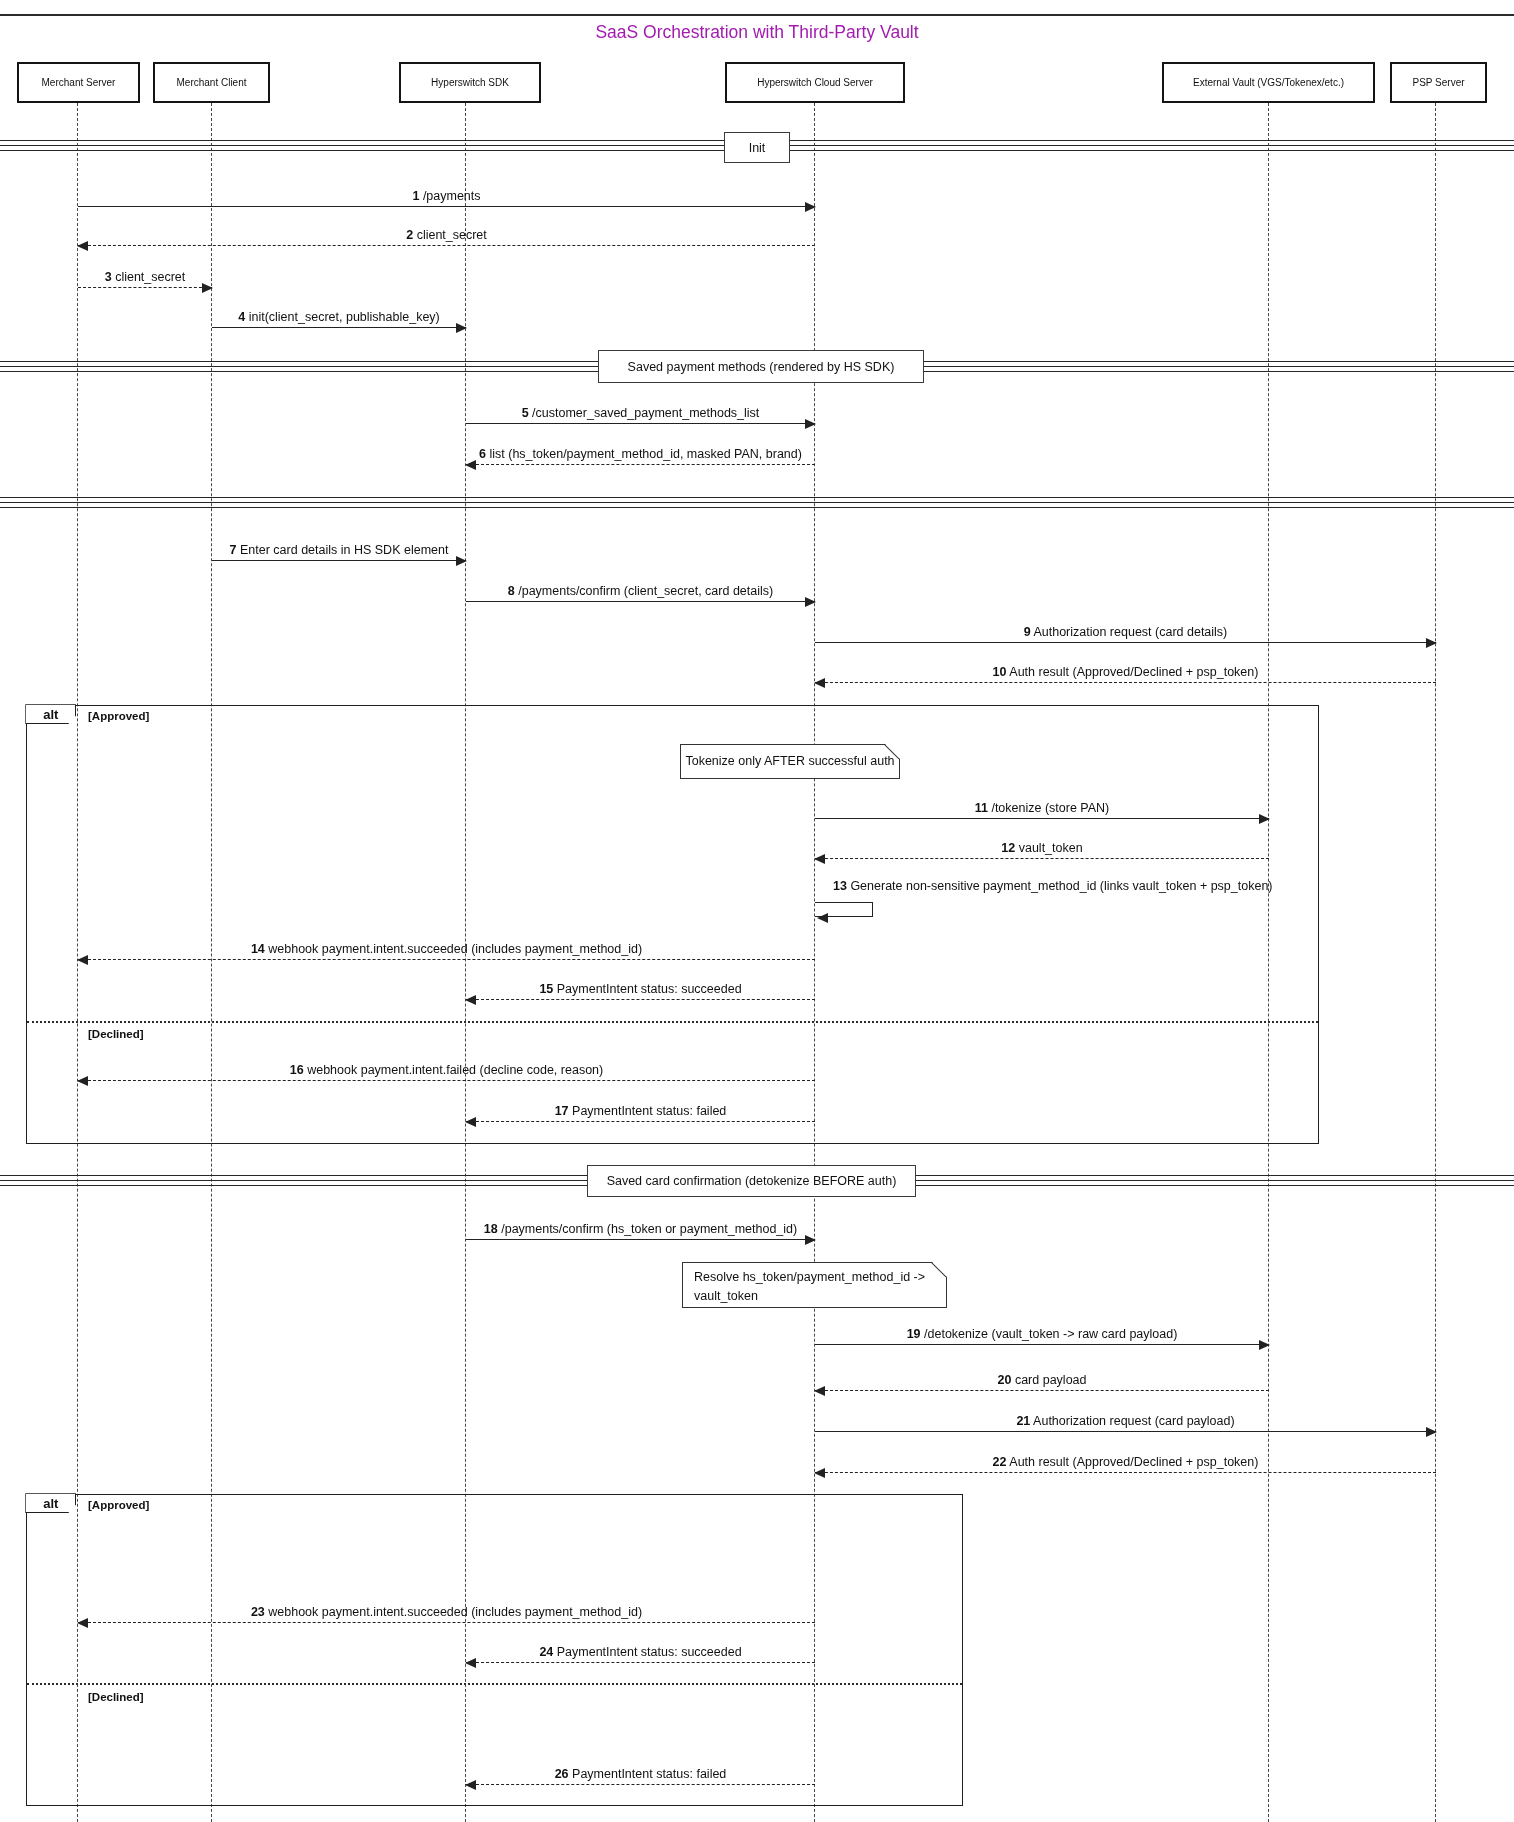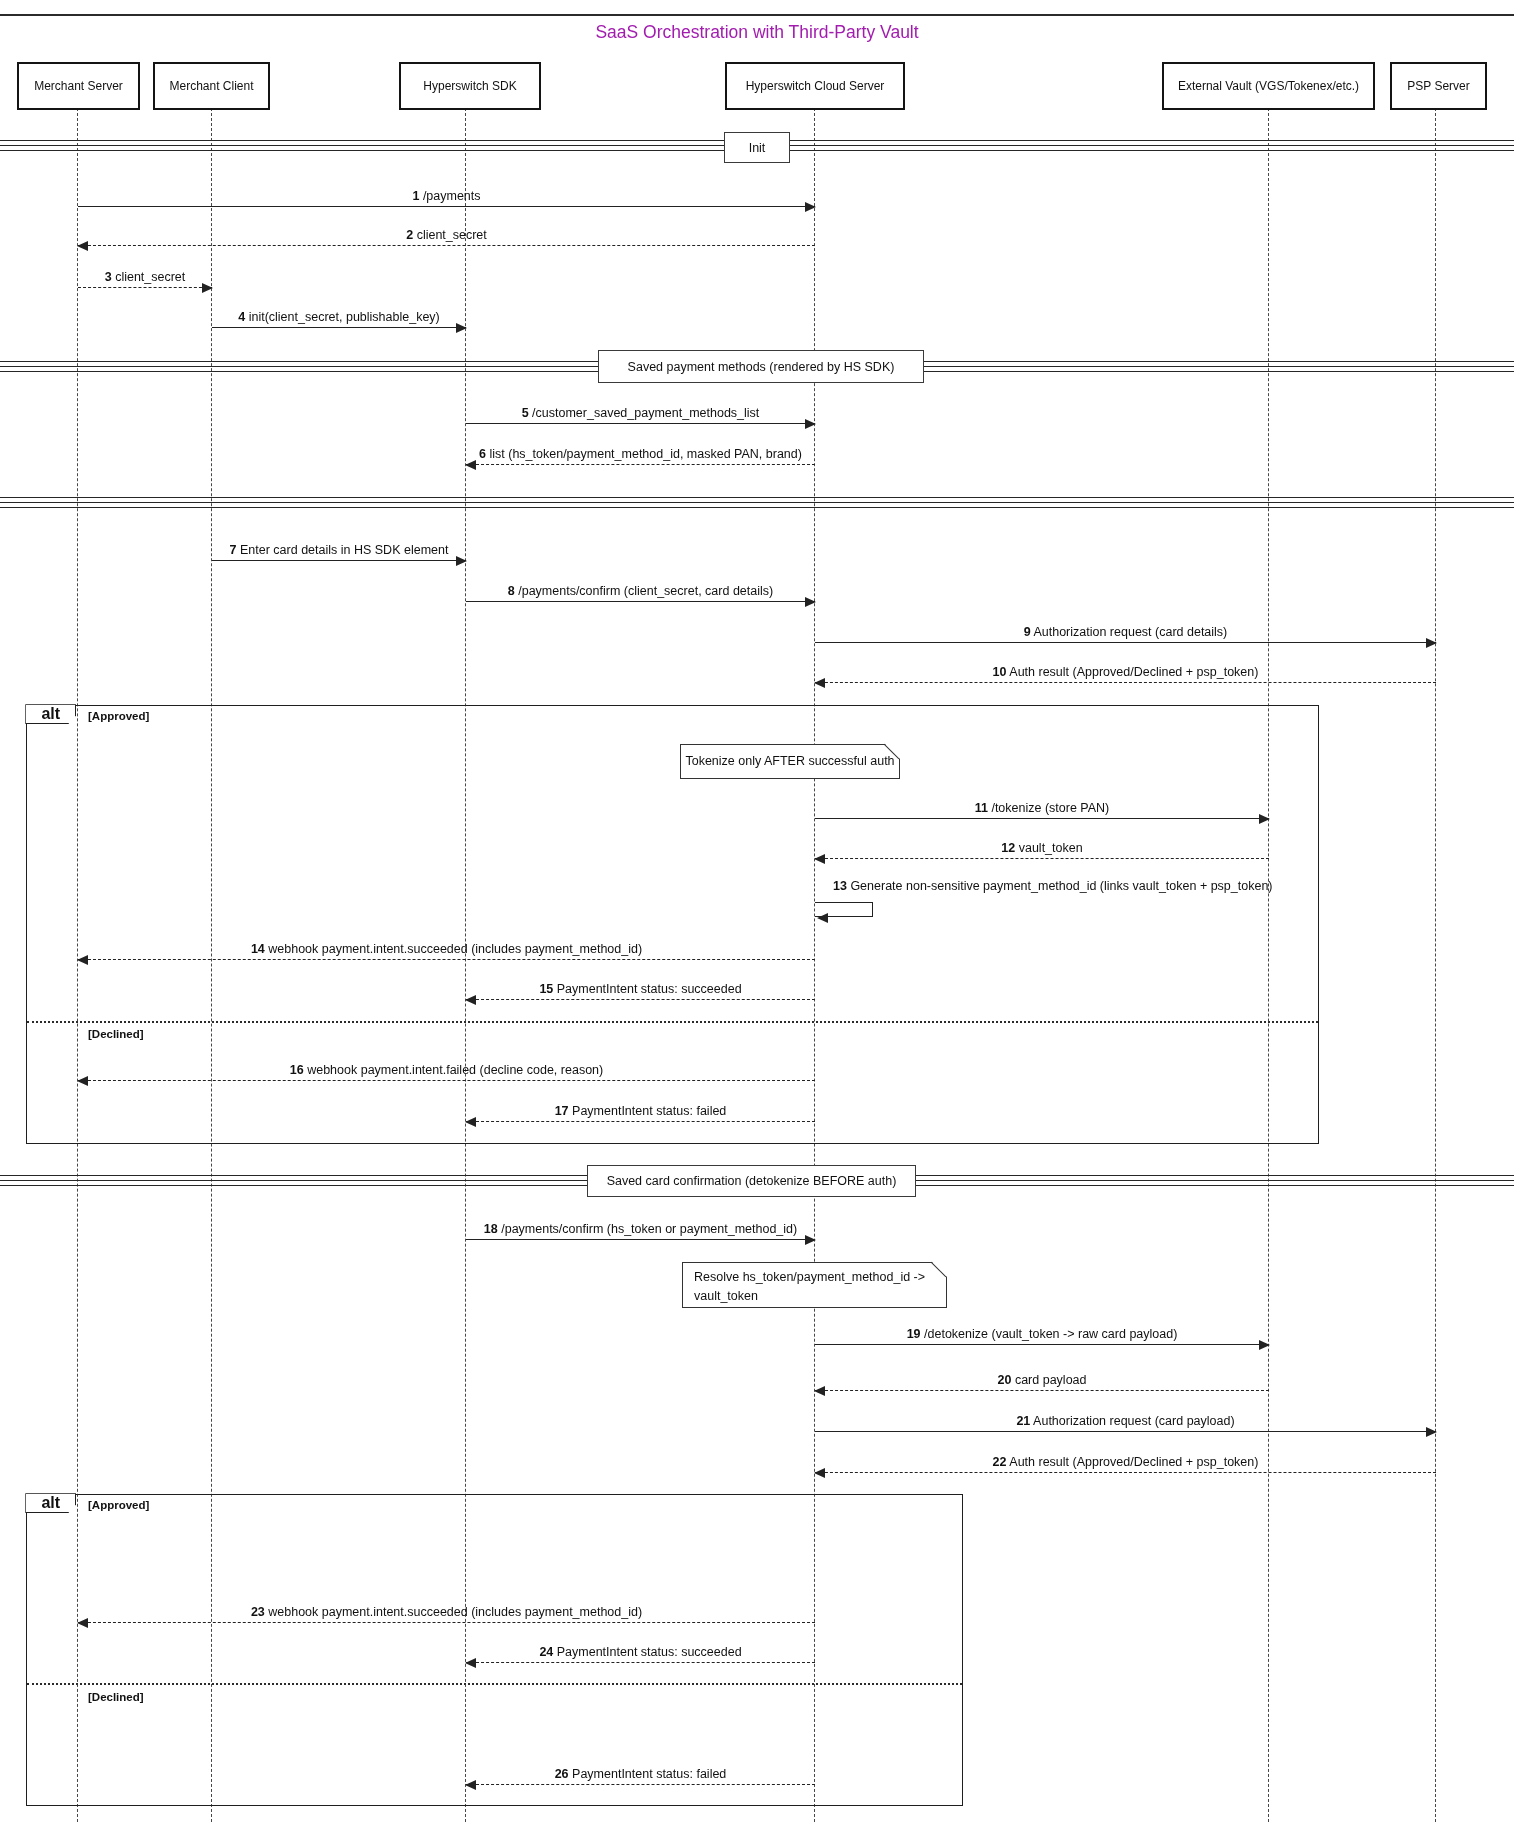--- a/index.html
+++ b/index.html
@@ -1,42 +1,42 @@
 <!DOCTYPE html>
 <html><head>
 <meta charset="utf-8">
 <style>
   html,body{margin:0;padding:0;background:#fff;}
   .stage{position:relative;width:1514px;height:1822px;background:#fff;overflow:hidden;
          font-family:"Liberation Sans",sans-serif;color:#111;}
   .toprule{position:absolute;left:0;right:0;top:14px;border-top:2px solid #2b2b2b;}
   .title{position:absolute;left:0;right:0;top:22px;text-align:center;font-size:17.5px;color:#a21caf;}
   .lifeline{position:absolute;top:103px;bottom:0;width:0;border-left:1.7px dashed #474747;}
-  .pbox{position:absolute;height:48px;border:2.5px solid #141414;background:#fff;box-sizing:border-box;
-        display:flex;align-items:center;justify-content:center;font-size:12px;white-space:nowrap;}
+  .pbox{position:absolute;height:41px;border:2.5px solid #141414;background:#fff;box-sizing:border-box;
+        display:flex;align-items:center;justify-content:center;font-size:10px;white-space:nowrap;}
   .divlines{position:absolute;left:0;right:0;height:12px;}
   .divlines div{position:absolute;left:0;right:0;border-top:1.6px solid #262626;}
   .divbox{position:absolute;border:1.4px solid #3a3a3a;background:#fff;box-sizing:border-box;
           display:flex;align-items:center;justify-content:center;font-size:12.5px;white-space:nowrap;}
   .msg{position:absolute;height:19px;}
   .msg .lbl{position:absolute;left:0;right:0;bottom:4px;text-align:center;white-space:nowrap;font-size:12.5px;}
   .msg .lbl b{font-weight:bold;}
   .msg .ln{position:absolute;left:0;right:0;top:18px;border-top:1.6px solid #222;}
   .msg.d .ln{border-top-style:dashed;}
   .ah{position:absolute;top:14px;width:0;height:0;border-top:5px solid transparent;border-bottom:5px solid transparent;}
   .ah.r{right:-1px;border-left:11px solid #222;}
   .ah.l{left:-1px;border-right:11px solid #222;}
   .msg.self{height:38px;}
   .msg.self .lbl{left:18px;right:auto;top:-2px;bottom:auto;text-align:left;}
   .loop{position:absolute;left:0;top:21px;width:58px;height:15px;box-sizing:border-box;
         border:1.6px solid #222;border-left:none;}
   .frame{position:absolute;border:1.7px solid #1f1f1f;box-sizing:border-box;}
   .alt-tag{position:absolute;left:-1.7px;top:-1.7px;width:51px;height:20px;background:#fff;
            border:1.7px solid #1f1f1f;box-sizing:border-box;display:flex;align-items:center;justify-content:center;
-           font-size:16px;font-weight:bold;clip-path:polygon(0 0,100% 0,100% 55%,84% 100%,0 100%);}
+           font-size:13px;font-weight:bold;clip-path:polygon(0 0,100% 0,100% 55%,84% 100%,0 100%);}
   .branch{position:absolute;font-size:11.5px;font-weight:bold;white-space:nowrap;}
   .sep{position:absolute;left:0;right:0;border-top:2px dotted #2b2b2b;}
   .note{position:absolute;background:#fff;border:1.4px solid #333;box-sizing:border-box;
         font-size:12.5px;line-height:1.55;padding:5px 11px;}
   .note.center{display:flex;align-items:center;justify-content:center;padding:12px 8px;}
   .note .fold{position:absolute;top:-1.4px;right:-1.4px;width:0;height:0;
               border-top:15px solid #fff;border-left:15px solid transparent;}
   .note .foldline{position:absolute;top:6px;right:-3.2px;width:21px;border-top:1.4px solid #333;
                   transform:rotate(45deg);}
   .nl{white-space:nowrap;}

